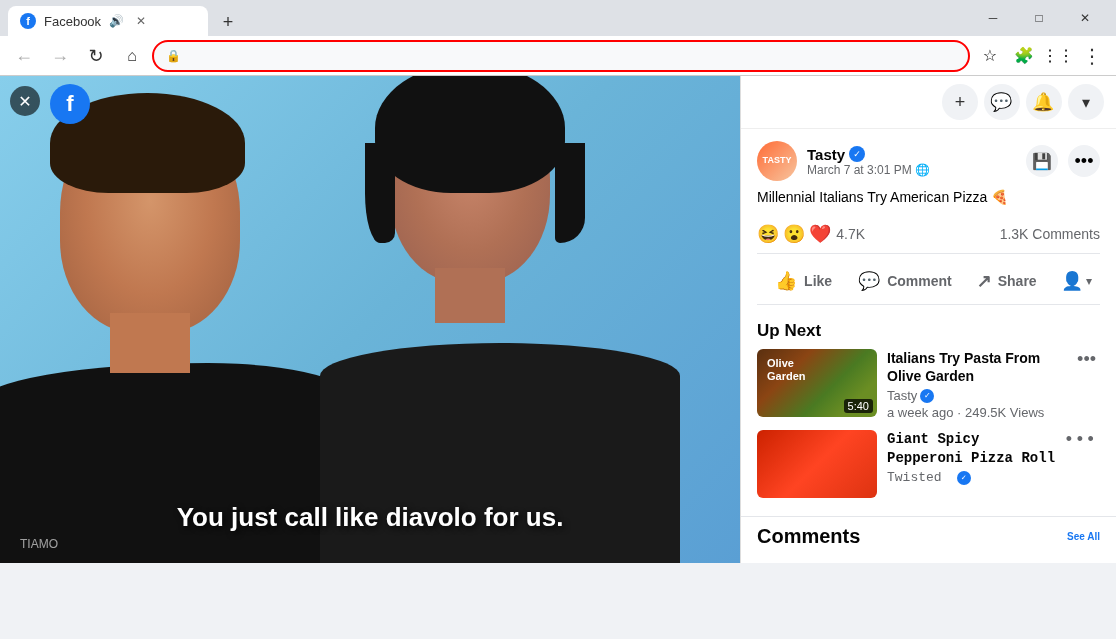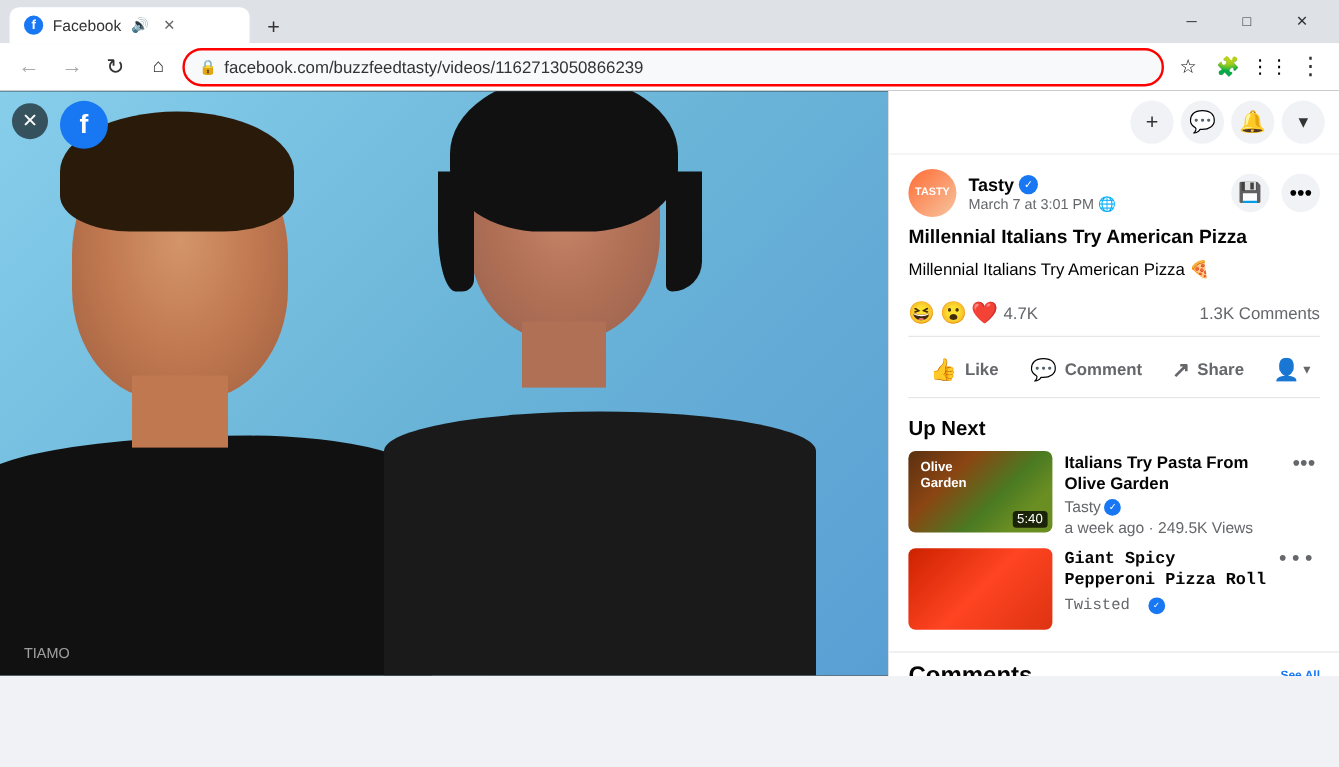--- a/index.html
+++ b/index.html
@@ -30,21 +30,20 @@
   </div>
 </div>
 
 <div style="display:flex;align-items:center;height:40px;background:#ffffff;padding:0 8px;gap:4px;border-bottom:1px solid #ccc;">
   <button style="width:32px;height:32px;border:none;background:none;cursor:pointer;border-radius:50%;display:flex;align-items:center;justify-content:center;color:#aaa;font-size:18px;">←</button>
   <button style="width:32px;height:32px;border:none;background:none;cursor:pointer;border-radius:50%;display:flex;align-items:center;justify-content:center;color:#aaa;font-size:18px;">→</button>
   <button style="width:32px;height:32px;border:none;background:none;cursor:pointer;border-radius:50%;display:flex;align-items:center;justify-content:center;color:#333;font-size:18px;">↻</button>
   <button style="width:32px;height:32px;border:none;background:none;cursor:pointer;border-radius:50%;display:flex;align-items:center;justify-content:center;color:#333;font-size:16px;">⌂</button>
   <div style="flex:1;display:flex;align-items:center;border:2px solid #ff0000;border-radius:20px;height:32px;padding:0 12px;background:#f8f9fa;gap:6px;">
     <span style="font-size:12px;color:#666;">🔒</span>
-    <span style="flex:1;font-size:14px;color:#333;">facebook.com/buzzfeedtasty/videos/1162713050866239</span>
   </div>
   <div style="display:flex;align-items:center;gap:2px;">
     <button style="width:32px;height:32px;border:none;background:none;cursor:pointer;border-radius:50%;font-size:16px;">☆</button>
     <button style="width:32px;height:32px;border:none;background:none;cursor:pointer;border-radius:50%;font-size:16px;">🧩</button>
     <button style="width:32px;height:32px;border:none;background:none;cursor:pointer;border-radius:50%;font-size:16px;">⋮⋮</button>
     <button style="width:32px;height:32px;border:none;background:none;cursor:pointer;border-radius:50%;font-size:20px;color:#333;">⋮</button>
   </div>
 </div>
 
 <div style="display:flex;height:487px;">
@@ -70,20 +69,23 @@
 
       <div style="position:absolute;top:30px;left:70px;width:160px;height:200px;background:radial-gradient(ellipse at 50% 45%,#c8856a,#b07055,#986050);border-radius:48% 48% 44% 44%;"></div>
 
       <div style="position:absolute;top:10px;left:55px;width:190px;height:130px;background:#111;border-radius:50% 50% 40% 40%;"></div>
       <div style="position:absolute;top:90px;left:45px;width:30px;height:100px;background:#111;border-radius:0 0 10px 50%;"></div>
       <div style="position:absolute;top:90px;right:95px;width:30px;height:100px;background:#111;border-radius:0 0 50px 10px;"></div>
 
       <div style="position:absolute;top:215px;left:115px;width:70px;height:55px;background:#b07055;"></div>
     </div>
 
+    <div style="position:absolute;bottom:30px;left:0;right:0;padding:0 30px;text-align:center;">
+      <span style="color:white;font-size:26px;font-weight:700;text-shadow:2px 2px 6px rgba(0,0,0,0.9);">You just call like diavolo for us.</span>
+    </div>
 
     <div style="position:absolute;top:10px;left:10px;width:30px;height:30px;border-radius:50%;background:rgba(0,0,0,0.6);display:flex;align-items:center;justify-content:center;color:white;font-size:16px;cursor:pointer;">✕</div>
 
     <div style="position:absolute;top:8px;left:50px;width:40px;height:40px;border-radius:50%;background:#1877f2;display:flex;align-items:center;justify-content:center;color:white;font-weight:bold;font-size:22px;cursor:pointer;">f</div>
 
     <div style="position:absolute;bottom:12px;left:20px;color:rgba(255,255,255,0.6);font-size:12px;">TIAMO</div>
   </div>
 
   <div style="flex:1;background:#ffffff;display:flex;flex-direction:column;overflow-y:auto;border-left:1px solid #ddd;">
 
@@ -106,21 +108,20 @@
           </div>
           <div style="display:flex;align-items:center;gap:4px;">
             <span style="font-size:12px;color:#65676b;">March 7 at 3:01 PM</span>
             <span style="font-size:12px;">🌐</span>
           </div>
         </div>
         <div style="width:32px;height:32px;border-radius:50%;display:flex;align-items:center;justify-content:center;cursor:pointer;font-size:16px;background:#f0f2f5;">💾</div>
         <div style="width:32px;height:32px;border-radius:50%;display:flex;align-items:center;justify-content:center;cursor:pointer;font-size:18px;background:#f0f2f5;">•••</div>
       </div>
 
-      <div style="font-size:16px;font-weight:700;color:#050505;margin-bottom:6px;line-height:1.3;">Millennial Italians Try American Pizza</div>
       <div style="font-size:14px;color:#000000;margin-bottom:10px;">Millennial Italians Try American Pizza 🍕</div>
 
       <div style="display:flex;align-items:center;justify-content:space-between;padding:8px 0;border-bottom:1px solid #e4e6ea;margin-bottom:4px;">
         <div style="display:flex;align-items:center;gap:4px;">
           <span style="font-size:18px;">😆</span>
           <span style="font-size:18px;">😮</span>
           <span style="font-size:18px;">❤️</span>
           <span style="font-size:14px;color:#65676b;">4.7K</span>
         </div>
         <span style="font-size:14px;color:#65676b;text-align:right;">1.3K Comments</span>

